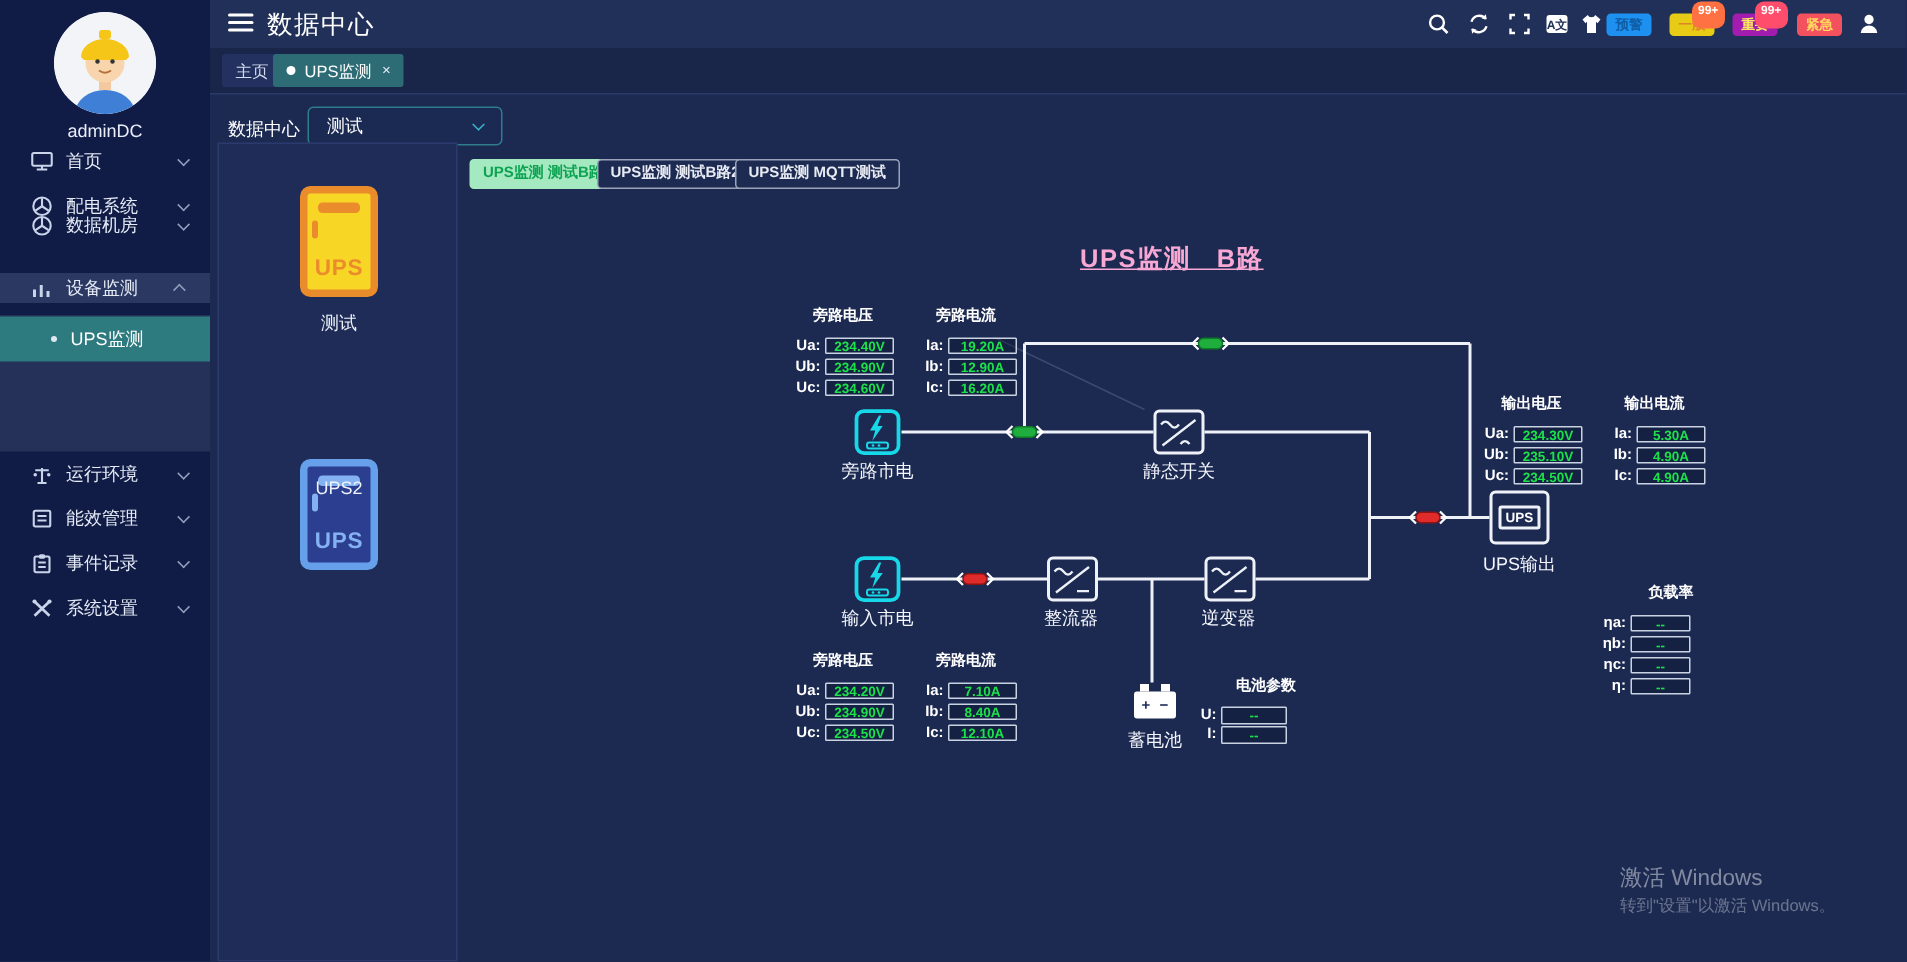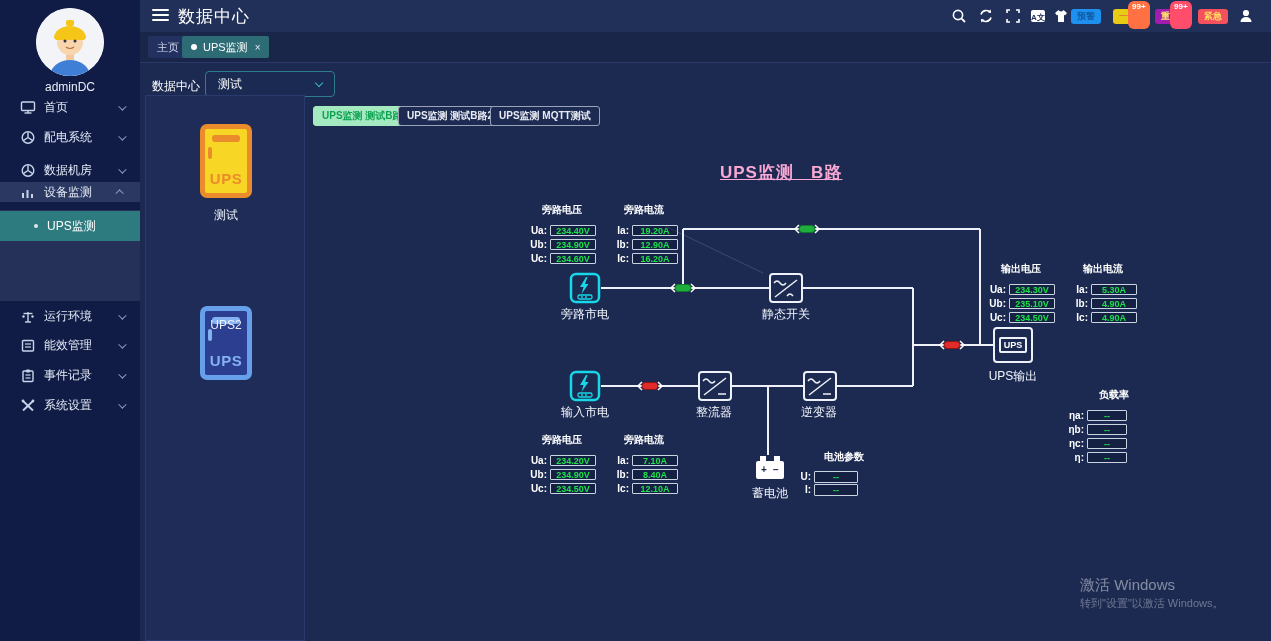--- a/index.html
+++ b/index.html
@@ -25,21 +25,21 @@
   #header { left:140px; top:0; width:1131px; height:32px; background:#213059; }
   .hamburger { left:12px; top:9px; width:17px; height:14px; cursor:pointer; }
   .hamburger div { height:2px; background:#fff; margin-bottom:3px; border-radius:1px; }
   .app-title { left:38px; top:5px; color:#fff; font-size:17px; letter-spacing:1px; }
   .hicon { top:8px; width:16px; height:16px; cursor:pointer; }
   .alert-btn { top:9px; height:15px; border-radius:3px; font-size:9px; font-weight:bold; text-align:center; line-height:15px; padding:0 6px; cursor:pointer; }
   .btn-warn { background:#1e90f0; color:#0f5fa8; }
   .btn-general { background:#e7cb15; color:#e0862a; }
   .btn-important { background:#a21caf; color:#ffe960; }
   .btn-urgent { background:#f4515f; color:#ffd95e; }
-  .badge { top:1px; height:28px; border-radius:6px; padding:0 4px; font-size:8px; font-weight:bold; color:#fff; line-height:11px; }
+  .badge { top:1px; height:18px; border-radius:6px; padding:0 4px; font-size:8px; font-weight:bold; color:#fff; line-height:11px; }
   .badge1 { background:#ff7043; }
   .badge2 { background:#ff4d6b; }
 
   
   #tabbar { left:140px; top:32px; width:1131px; height:30px; background:#192549; }
   .page-tab { top:4px; height:22px; display:flex; align-items:center; padding:0 9px; font-size:11px; color:#d4dbec; background:#233160; border-radius:2px; cursor:pointer; }
   .page-tab.active { background:#2d6b75; color:#fff; }
   .page-tab .tdot { width:6px; height:6px; border-radius:50%; background:#fff; margin-right:6px; }
   .page-tab .tclose { margin-left:7px; font-size:10px; color:#e6ecf6; }
   #tab-divider { left:140px; top:62px; width:1131px; height:1px; background:#2b3968; }
@@ -121,21 +121,21 @@
     </div>
     <div class="mi abs" style="top:93px">
       <svg class="micon" viewBox="0 0 16 15">
           <rect x="1.5" y="2" width="13" height="8.5" rx="1" fill="none" stroke="#c9d4ea" stroke-width="1.4"></rect>
           <line x1="8" y1="10.5" x2="8" y2="13" stroke="#c9d4ea" stroke-width="1.4"></line>
           <line x1="4.5" y1="13" x2="11.5" y2="13" stroke="#c9d4ea" stroke-width="1.4"></line>
         </svg>
       <span>首页</span>
       <span class="chev"></span>
     </div>
-    <div class="mi abs" style="top:156px">
+    <div class="mi abs" style="top:136px">
       <svg class="micon" viewBox="0 0 16 15">
           <circle cx="8" cy="7.5" r="5.8" fill="none" stroke="#c9d4ea" stroke-width="1.4"></circle>
           <line x1="8" y1="7.5" x2="8" y2="2.2" stroke="#c9d4ea" stroke-width="1.4"></line>
           <line x1="8" y1="7.5" x2="3.6" y2="10.4" stroke="#c9d4ea" stroke-width="1.4"></line>
           <line x1="8" y1="7.5" x2="12.4" y2="10.4" stroke="#c9d4ea" stroke-width="1.4"></line>
         </svg>
       <span>数据机房</span>
       <span class="chev"></span>
     </div>
     <div class="mi abs expanded" style="top:182px;height:20px">

